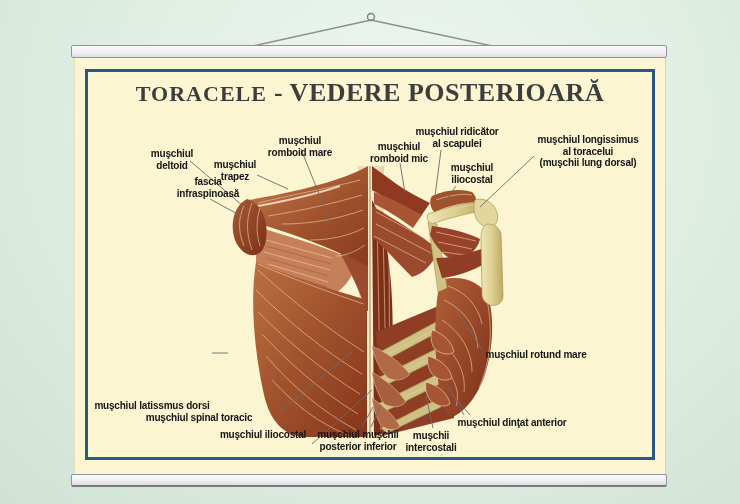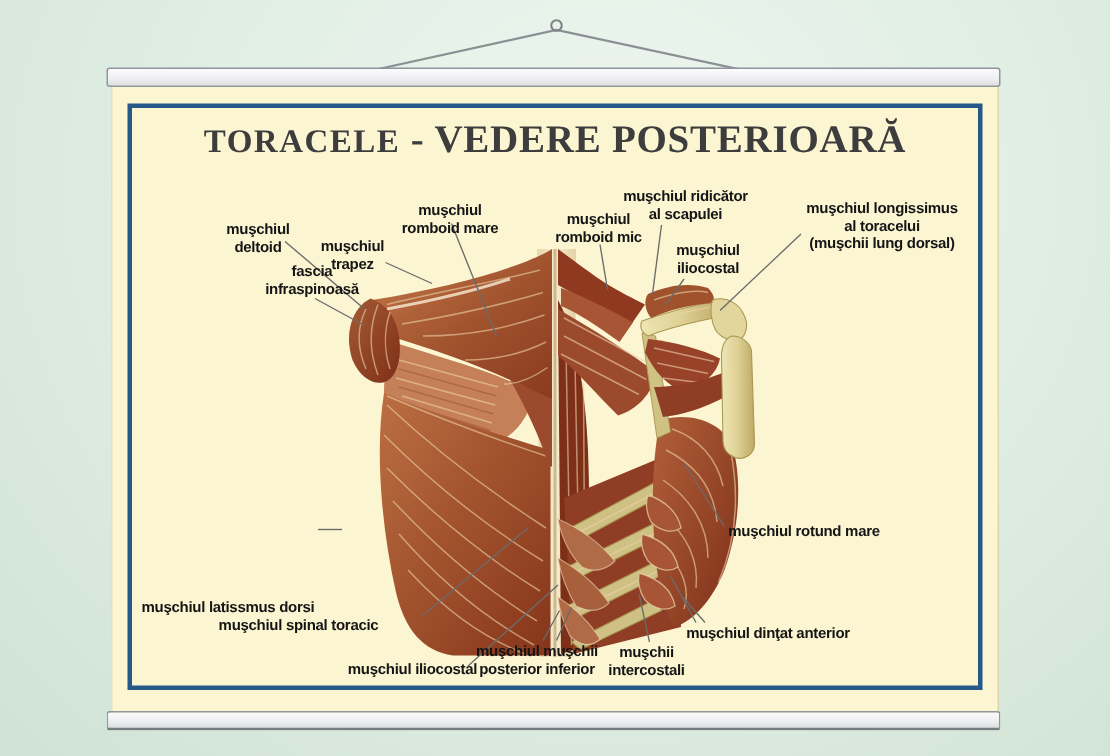--- a/index.html
+++ b/index.html
@@ -263,21 +263,21 @@
       </div>
       <div class="label" style="left: 152px; top: 367px; margin-top: 33px;">
         <div>muşchiul latissmus dorsi</div>
       </div>
       <div class="label" style="left: 536px; top: 349px;">
         <div>muşchiul rotund mare</div>
       </div>
       <div class="label" style="left: 199px; top: 412px;">
         <div>muşchiul spinal toracic</div>
       </div>
-      <div class="label" style="left: 263px; top: 441px; margin-left: 12px;">
+      <div class="label" style="left: 263px; top: 429px;">
         <div>muşchiul iliocostal</div>
       </div>
       <div class="label" style="left: 358px; top: 429px;">
         <div>muşchiul muşchii</div>
         <div>posterior inferior</div>
       </div>
       <div class="label" style="left: 431px; top: 430px;">
         <div>muşchii</div>
         <div>intercostali</div>
       </div>

